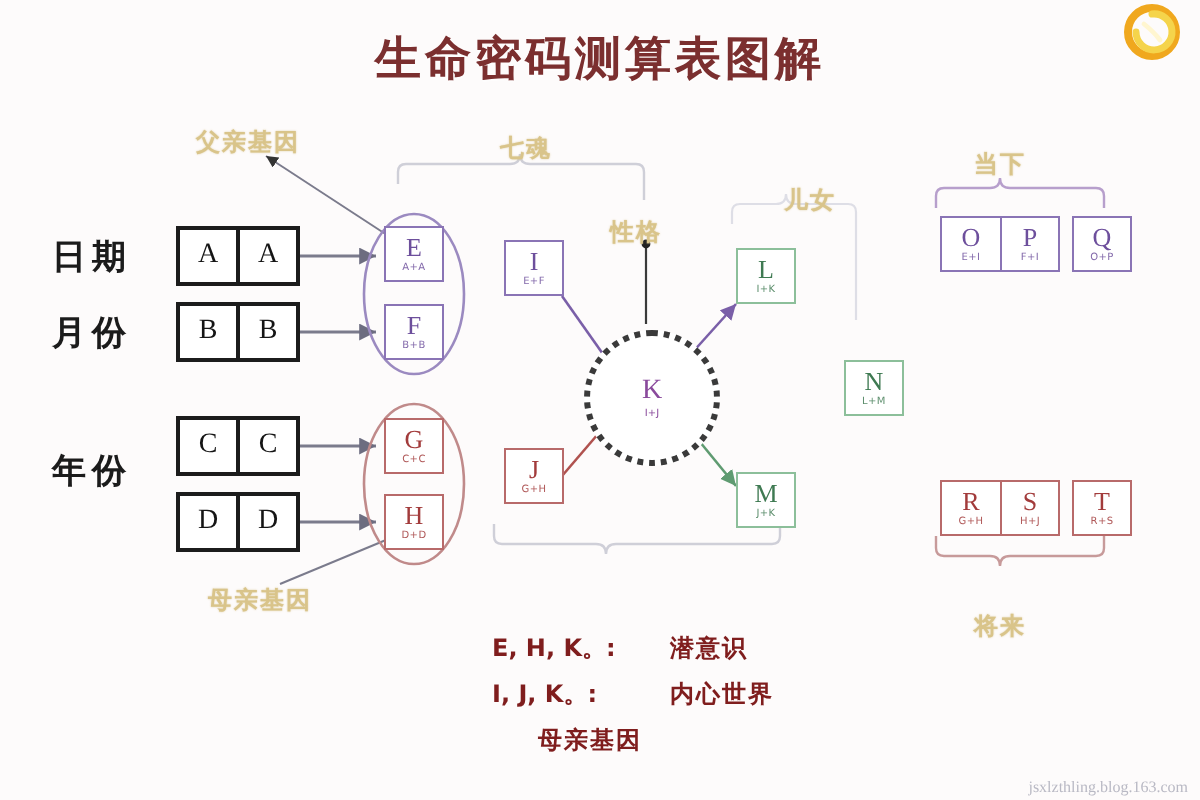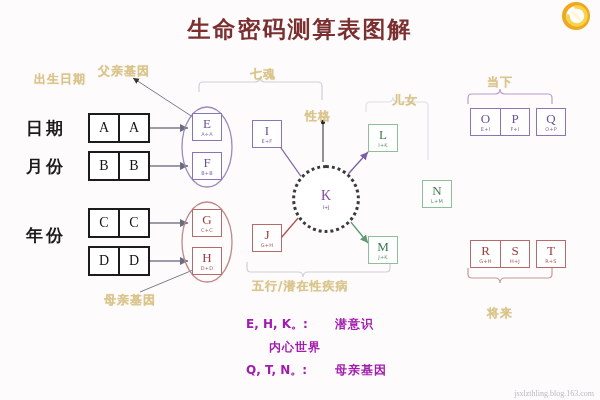--- a/index.html
+++ b/index.html
@@ -76,21 +76,21 @@
     color:#8a4a9c;line-height:1;
   }
   .kcircle .big{font-size:14px;}
   .kcircle .sub{font-size:5px;margin-top:2px;
     font-family:"DejaVu Sans","Liberation Sans",sans-serif;}
 
   
   .legend{left:246px;top:316px;}
   .legend .line{
     display:flex;align-items:flex-end;margin-bottom:6px;
-    font-size:12px;font-weight:bold;color:#a21caf;
+    font-size:12px;font-weight:bold;color:#7f1d1d;
     font-family:"DejaVu Sans","Liberation Sans",sans-serif;
   }
   .legend .codes{width:66px;}
   .legend .desc{letter-spacing:1px;margin-left:23px;}
 
   .watermark{
     right:6px;bottom:2px;font-size:8px;color:#b9b9c4;
     font-family:Liberation Serif, serif;
   }
   svg.overlay{position:absolute;left:0;top:0;width:600px;height:400px;pointer-events:none;}
@@ -158,38 +158,36 @@
     <path d="M247 262 L247 268 Q247 272 251 272 L298 272 Q303 272 303 277 Q303 272 308 272 L386 272 Q390 272 390 268 L390 248" fill="none" stroke="#cfcfd8" stroke-width="1.2"></path>
 
     <path d="M366 112 L366 106 Q366 102 370 102 L388 102 Q393 102 393 97 Q393 102 398 102 L424 102 Q428 102 428 106 L428 160" fill="none" stroke="#dedee6" stroke-width="1.1"></path>
 
     <path d="M468 104 L468 98 Q468 94 472 94 L495 94 Q500 94 500 89 Q500 94 505 94 L548 94 Q552 94 552 98 L552 104" fill="none" stroke="#b79fcc" stroke-width="1.2"></path>
 
     <path d="M468 268 L468 274 Q468 278 472 278 L495 278 Q500 278 500 283 Q500 278 505 278 L548 278 Q552 278 552 274 L552 268" fill="none" stroke="#c79a9a" stroke-width="1.2"></path>
   </svg>
 
   <div class="abs gold gold-lg" style="left:28px;top:72px;text-align:center;width:64px;line-height:15px;">
-    <div>出生日期</div>
   </div>
 
   <div class="abs gold gold-lg" style="left:98px;top:63px;">父亲基因</div>
 
   <div class="abs gold gold-lg" style="left:104px;top:292px;">母亲基因</div>
 
   <div class="abs gold gold-lg" style="left:250px;top:66px;">七魂</div>
 
   <div class="abs gold gold-lg" style="left:305px;top:108px;">性格</div>
 
   <div class="abs gold gold-lg" style="left:392px;top:92px;">儿女</div>
 
   <div class="abs gold gold-lg" style="left:487px;top:74px;">当下</div>
 
   <div class="abs gold gold-lg" style="left:487px;top:305px;text-align:right;">将来</div>
 
-  <div class="abs gold gold-lg" style="left:252px;top:278px;">五行/潜在性疾病</div>
 
   <div class="abs rowlabel" style="left:26px;top:117px;">日期</div>
   <div class="abs rowlabel" style="left:26px;top:155px;text-align:right;">月份</div>
   <div class="abs rowlabel" style="left:26px;top:224px;">年份</div>
 
   <div class="abs pairbox" style="left:88px;top:113px;">
     <div class="cell">A</div>
     <div class="cell">A</div>
   </div>
   <div class="abs pairbox" style="left:88px;top:151px;">
@@ -278,23 +276,23 @@
     <span class="big">T</span>
     <span class="sub">R+S</span>
   </div>
 
   <div class="abs legend">
     <div class="line">
       <span class="codes">E, H, K。:</span>
       <span class="desc">潜意识</span>
     </div>
     <div class="line">
+      <span class="codes">I, J, K。:</span>
       <span class="desc">内心世界</span>
     </div>
     <div class="line">
-      <span class="codes">Q, T, N。:</span>
       <span class="desc">母亲基因</span>
     </div>
   </div>
 
   <div class="abs watermark">jsxlzthling.blog.163.com</div>
 
 </div>
 
 </body></html>

